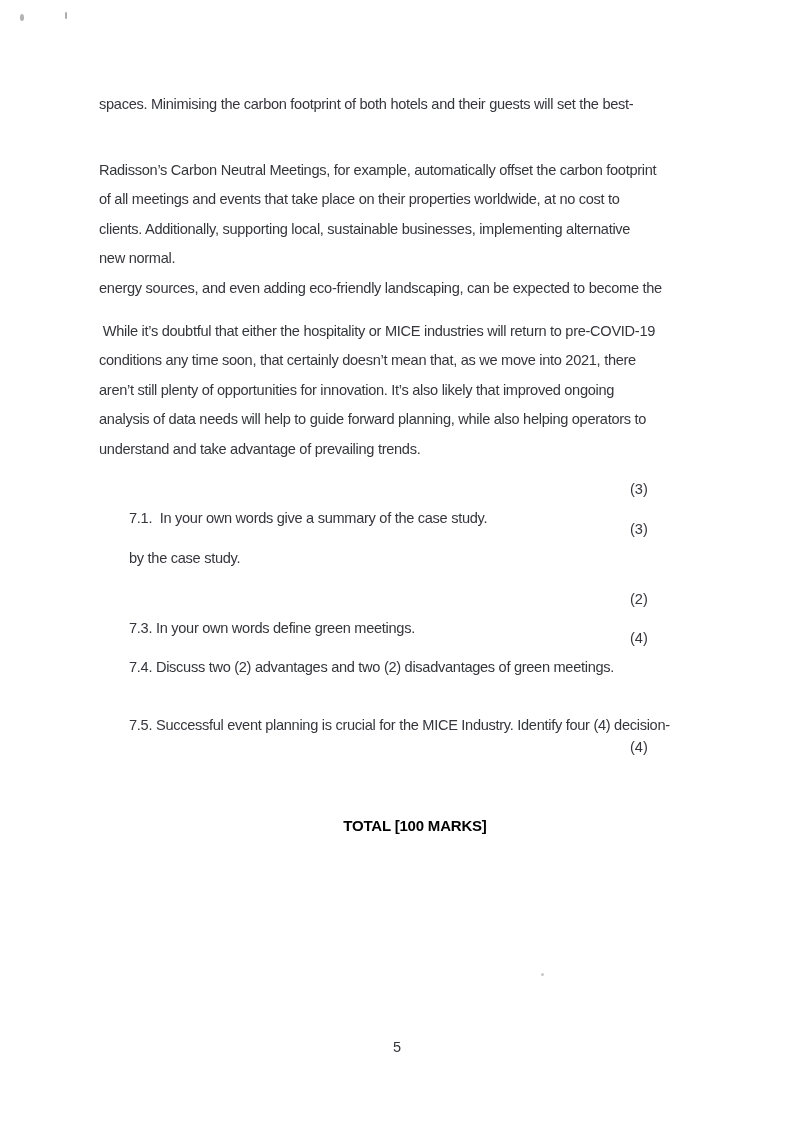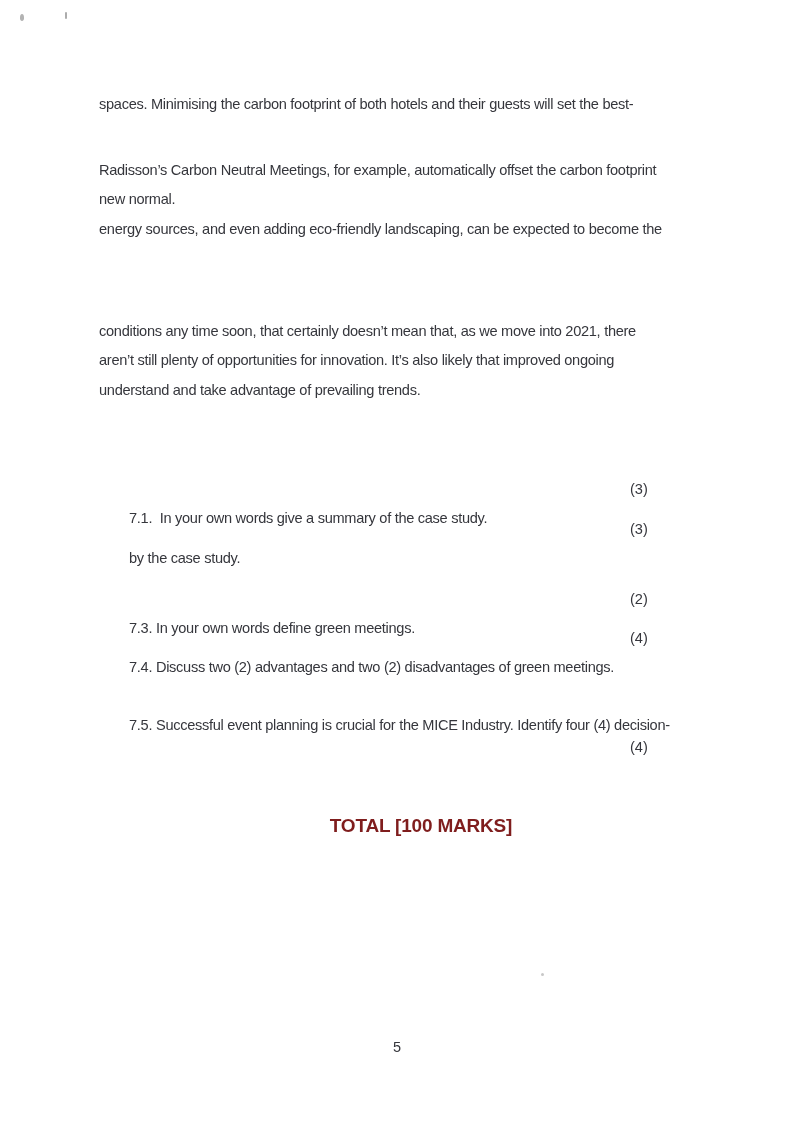--- a/index.html
+++ b/index.html
@@ -36,29 +36,29 @@
     position: relative;
   }
   .marks {
     position: absolute;
     left: 531px;
     top: 0;
     letter-spacing: 0;
   }
   .total-line {
     position: absolute;
-    left: 16px;
+    left: 10px;
     width: 612px;
     height: 29.4px;
     line-height: 29.4px;
     text-align: center;
     font-weight: bold;
-    font-size: 19px;
+    font-size: 15px;
     letter-spacing: -0.2px;
-    color: #7f1d1d;
+    color: #000000;
   }
   .pagenum {
     position: absolute;
     left: 0;
     top: 1033px;
     width: 794px;
     height: 29.4px;
     line-height: 29.4px;
     text-align: center;
     font-size: 14.5px;
@@ -79,27 +79,31 @@
   <span class="artifact a3"></span>
 
   <div class="content">
 
     <div class="block" style="top:90px">
       <div class="tline">spaces. Minimising the carbon footprint of both hotels and their guests will set the best-</div>
     </div>
 
     <div class="block" style="top:156px">
       <div class="tline">Radisson’s Carbon Neutral Meetings, for example, automatically offset the carbon footprint</div>
+      <div class="tline">of all meetings and events that take place on their properties worldwide, at no cost to</div>
+      <div class="tline">clients. Additionally, supporting local, sustainable businesses, implementing alternative</div>
       <div class="tline">new normal.</div>
       <div class="tline">energy sources, and even adding eco-friendly landscaping, can be expected to become the</div>
     </div>
 
     <div class="block" style="top:317px">
+      <div class="tline"> While it’s doubtful that either the hospitality or MICE industries will return to pre-COVID-19</div>
       <div class="tline">conditions any time soon, that certainly doesn’t mean that, as we move into 2021, there</div>
       <div class="tline">aren’t still plenty of opportunities for innovation. It’s also likely that improved ongoing</div>
+      <div class="tline">analysis of data needs will help to guide forward planning, while also helping operators to</div>
       <div class="tline">understand and take advantage of prevailing trends.</div>
     </div>
 
     <div class="block" style="top:475px">
       <div class="tline">
         <span>7.1.  In your own words give a summary of the case study.</span>
         <span class="marks">(3)</span>
       </div>
     </div>
 

